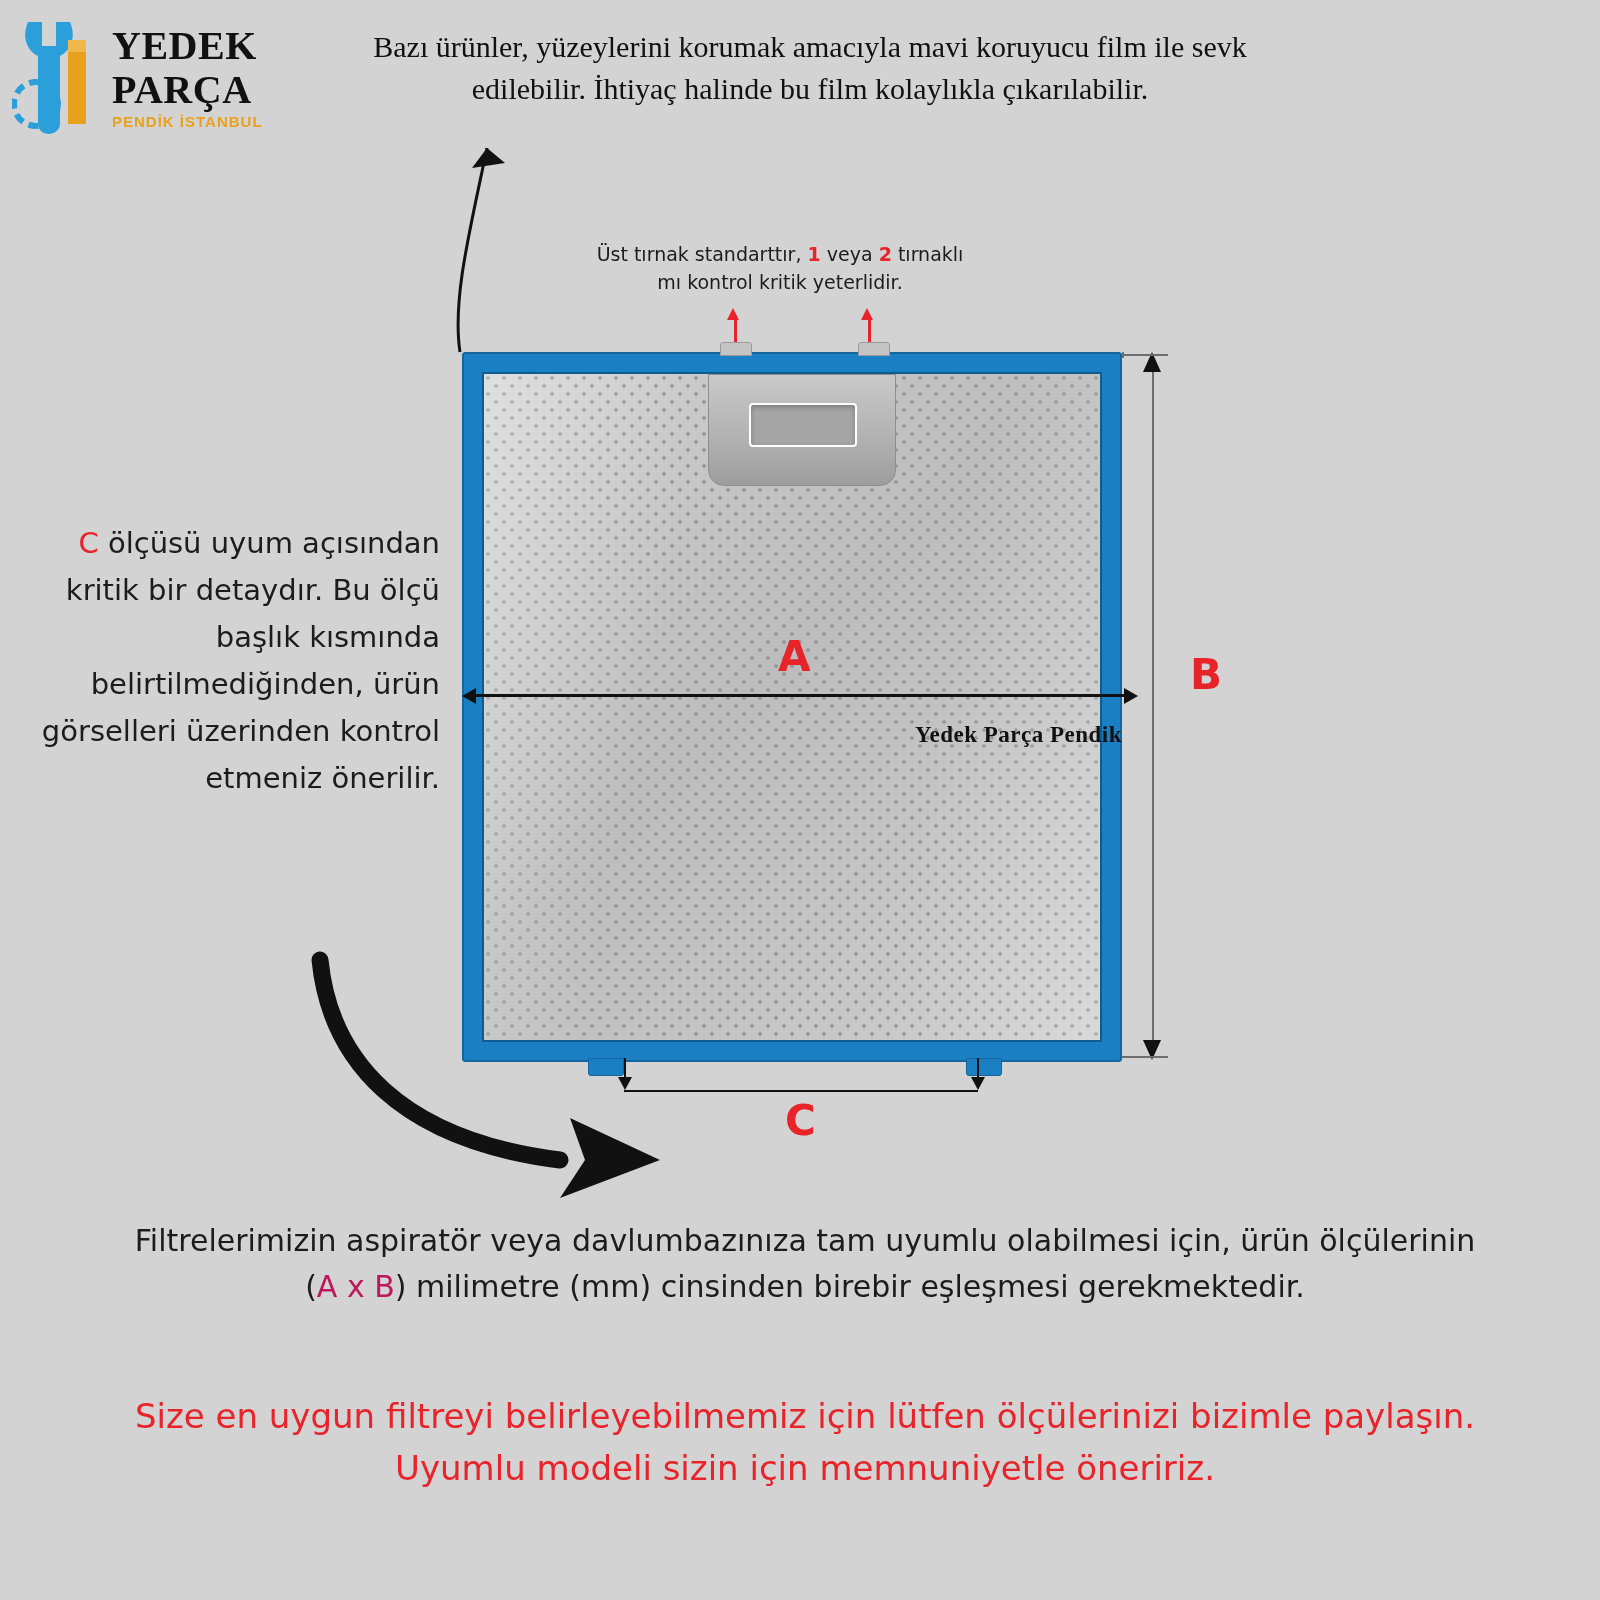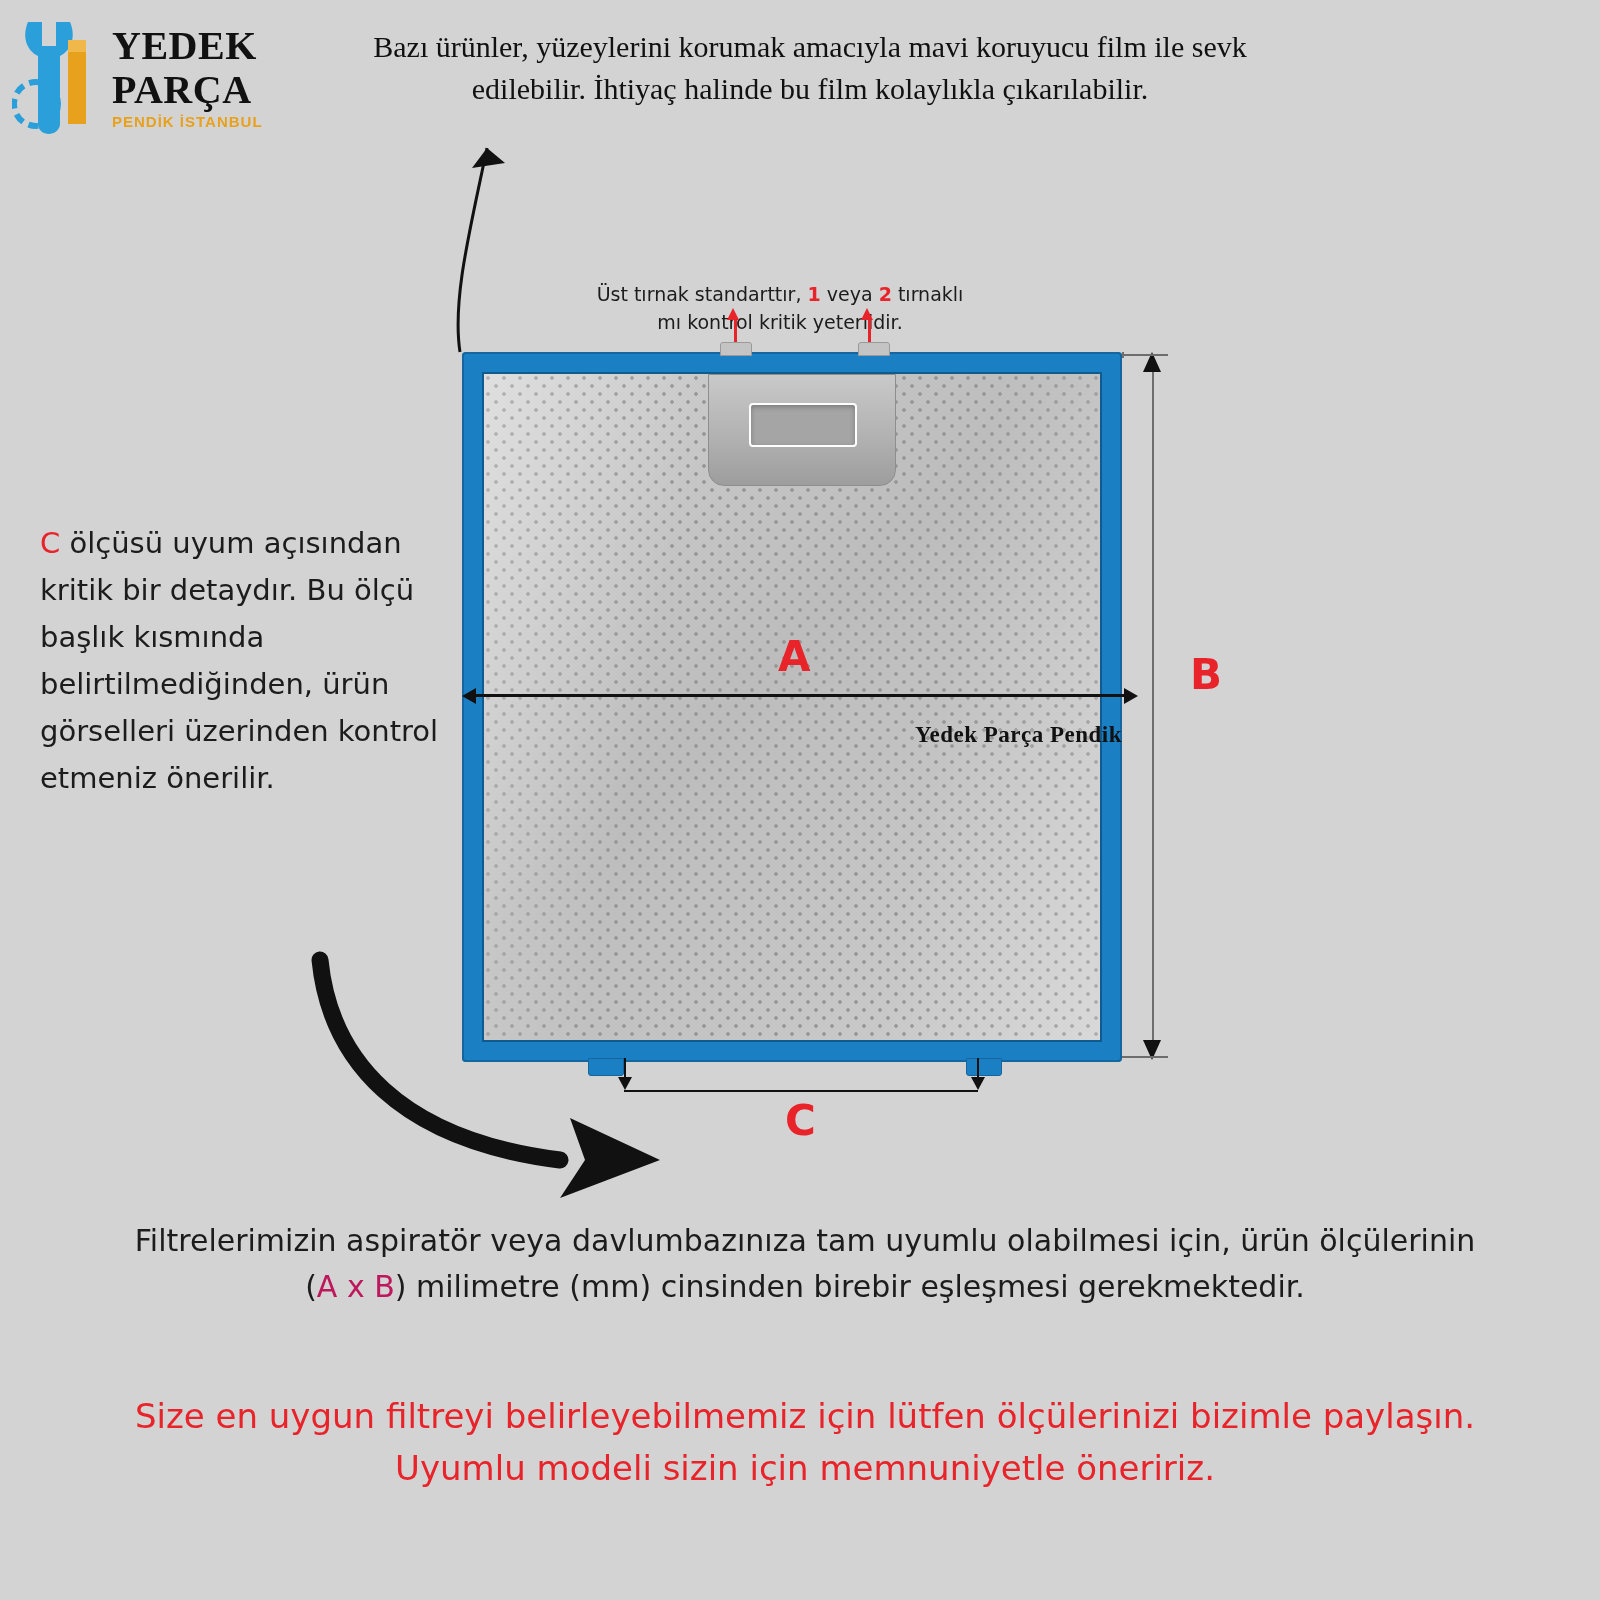--- a/index.html
+++ b/index.html
@@ -77,21 +77,20 @@
   .tirnak-note {
     position: absolute;
     left: 520px;
     top: 240px;
     width: 520px;
     text-align: center;
     font-family: "DejaVu Sans", sans-serif;
     font-size: 19px;
     line-height: 28px;
     color: #1c1c1c;
-    margin-top: 40px;
   }
   .tirnak-note .num { color: #e8232a; font-weight: bold; }
 
   
   .filter-wrap {
     position: absolute;
     left: 462px;
     top: 352px;
     width: 660px;
     height: 710px;
@@ -236,21 +235,21 @@
     width: 0;
     border-left: 3px solid #e8232a;
   }
 
   
   .left-note {
     position: absolute;
     left: 40px;
     top: 520px;
     width: 400px;
-    text-align: left;
+    text-align: right;
     font-family: "DejaVu Sans", sans-serif;
     font-size: 29px;
     line-height: 47px;
     color: #1c1c1c;
   }
   .left-note .hl { color: #e8232a; }
 
   
   .bottom-note {
     position: absolute;

